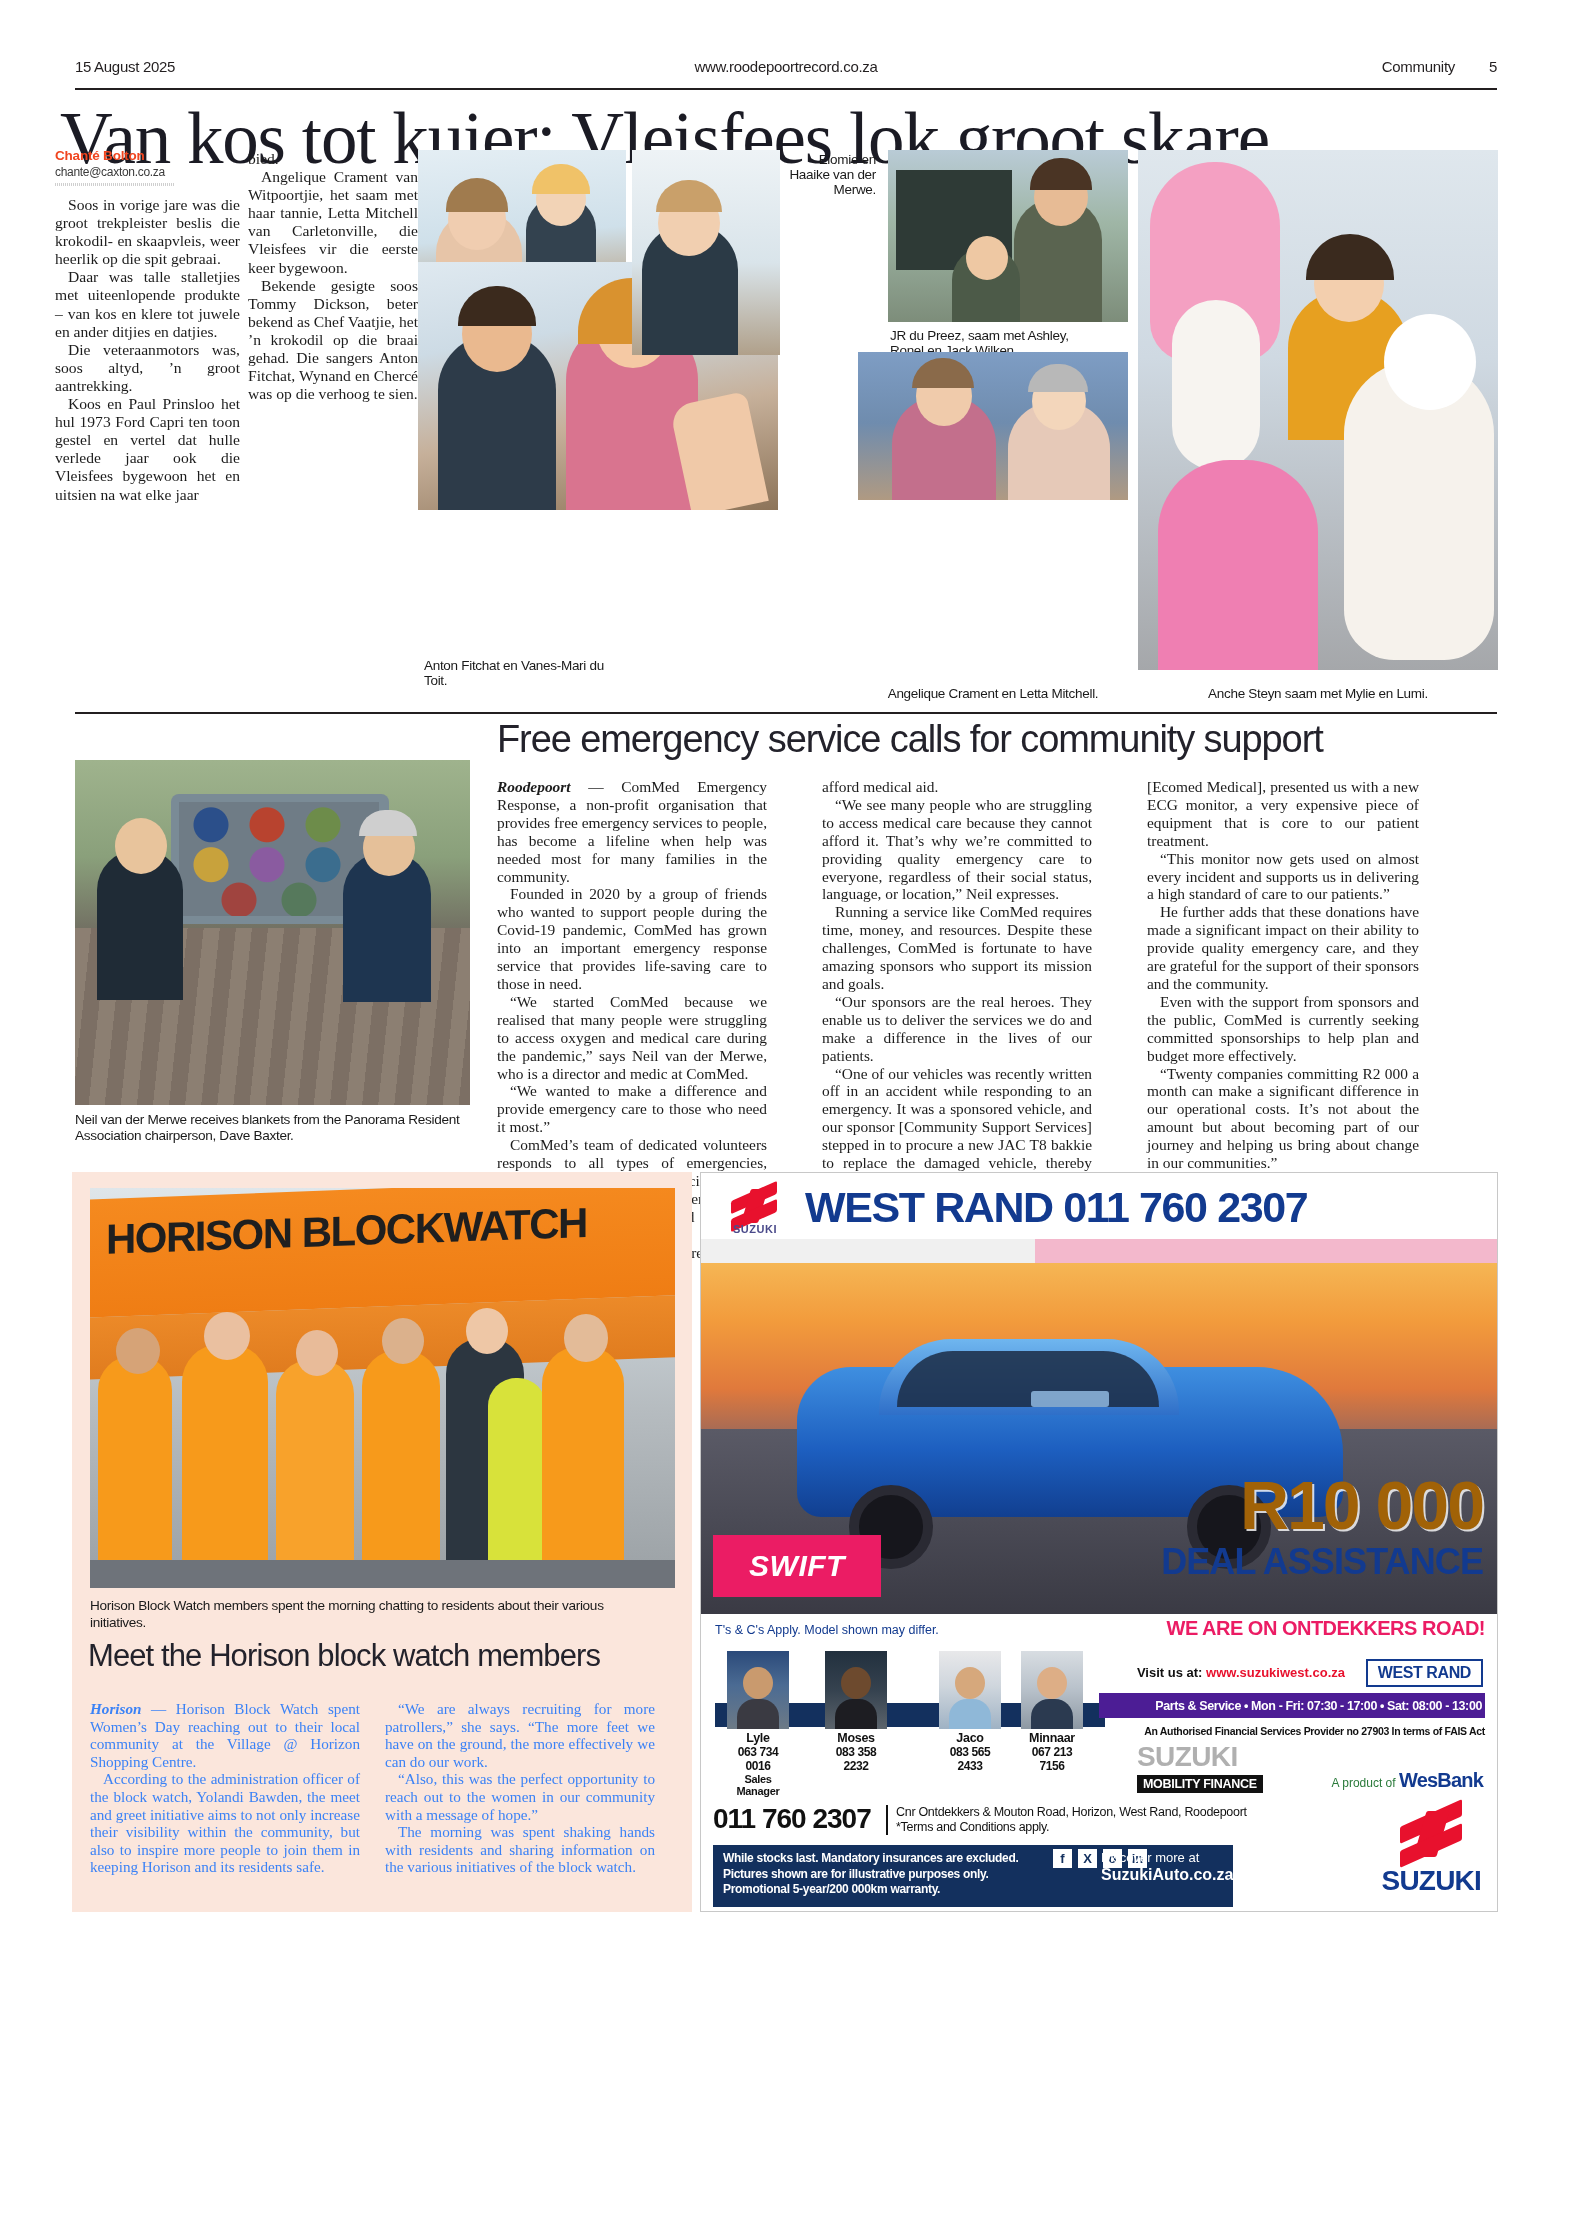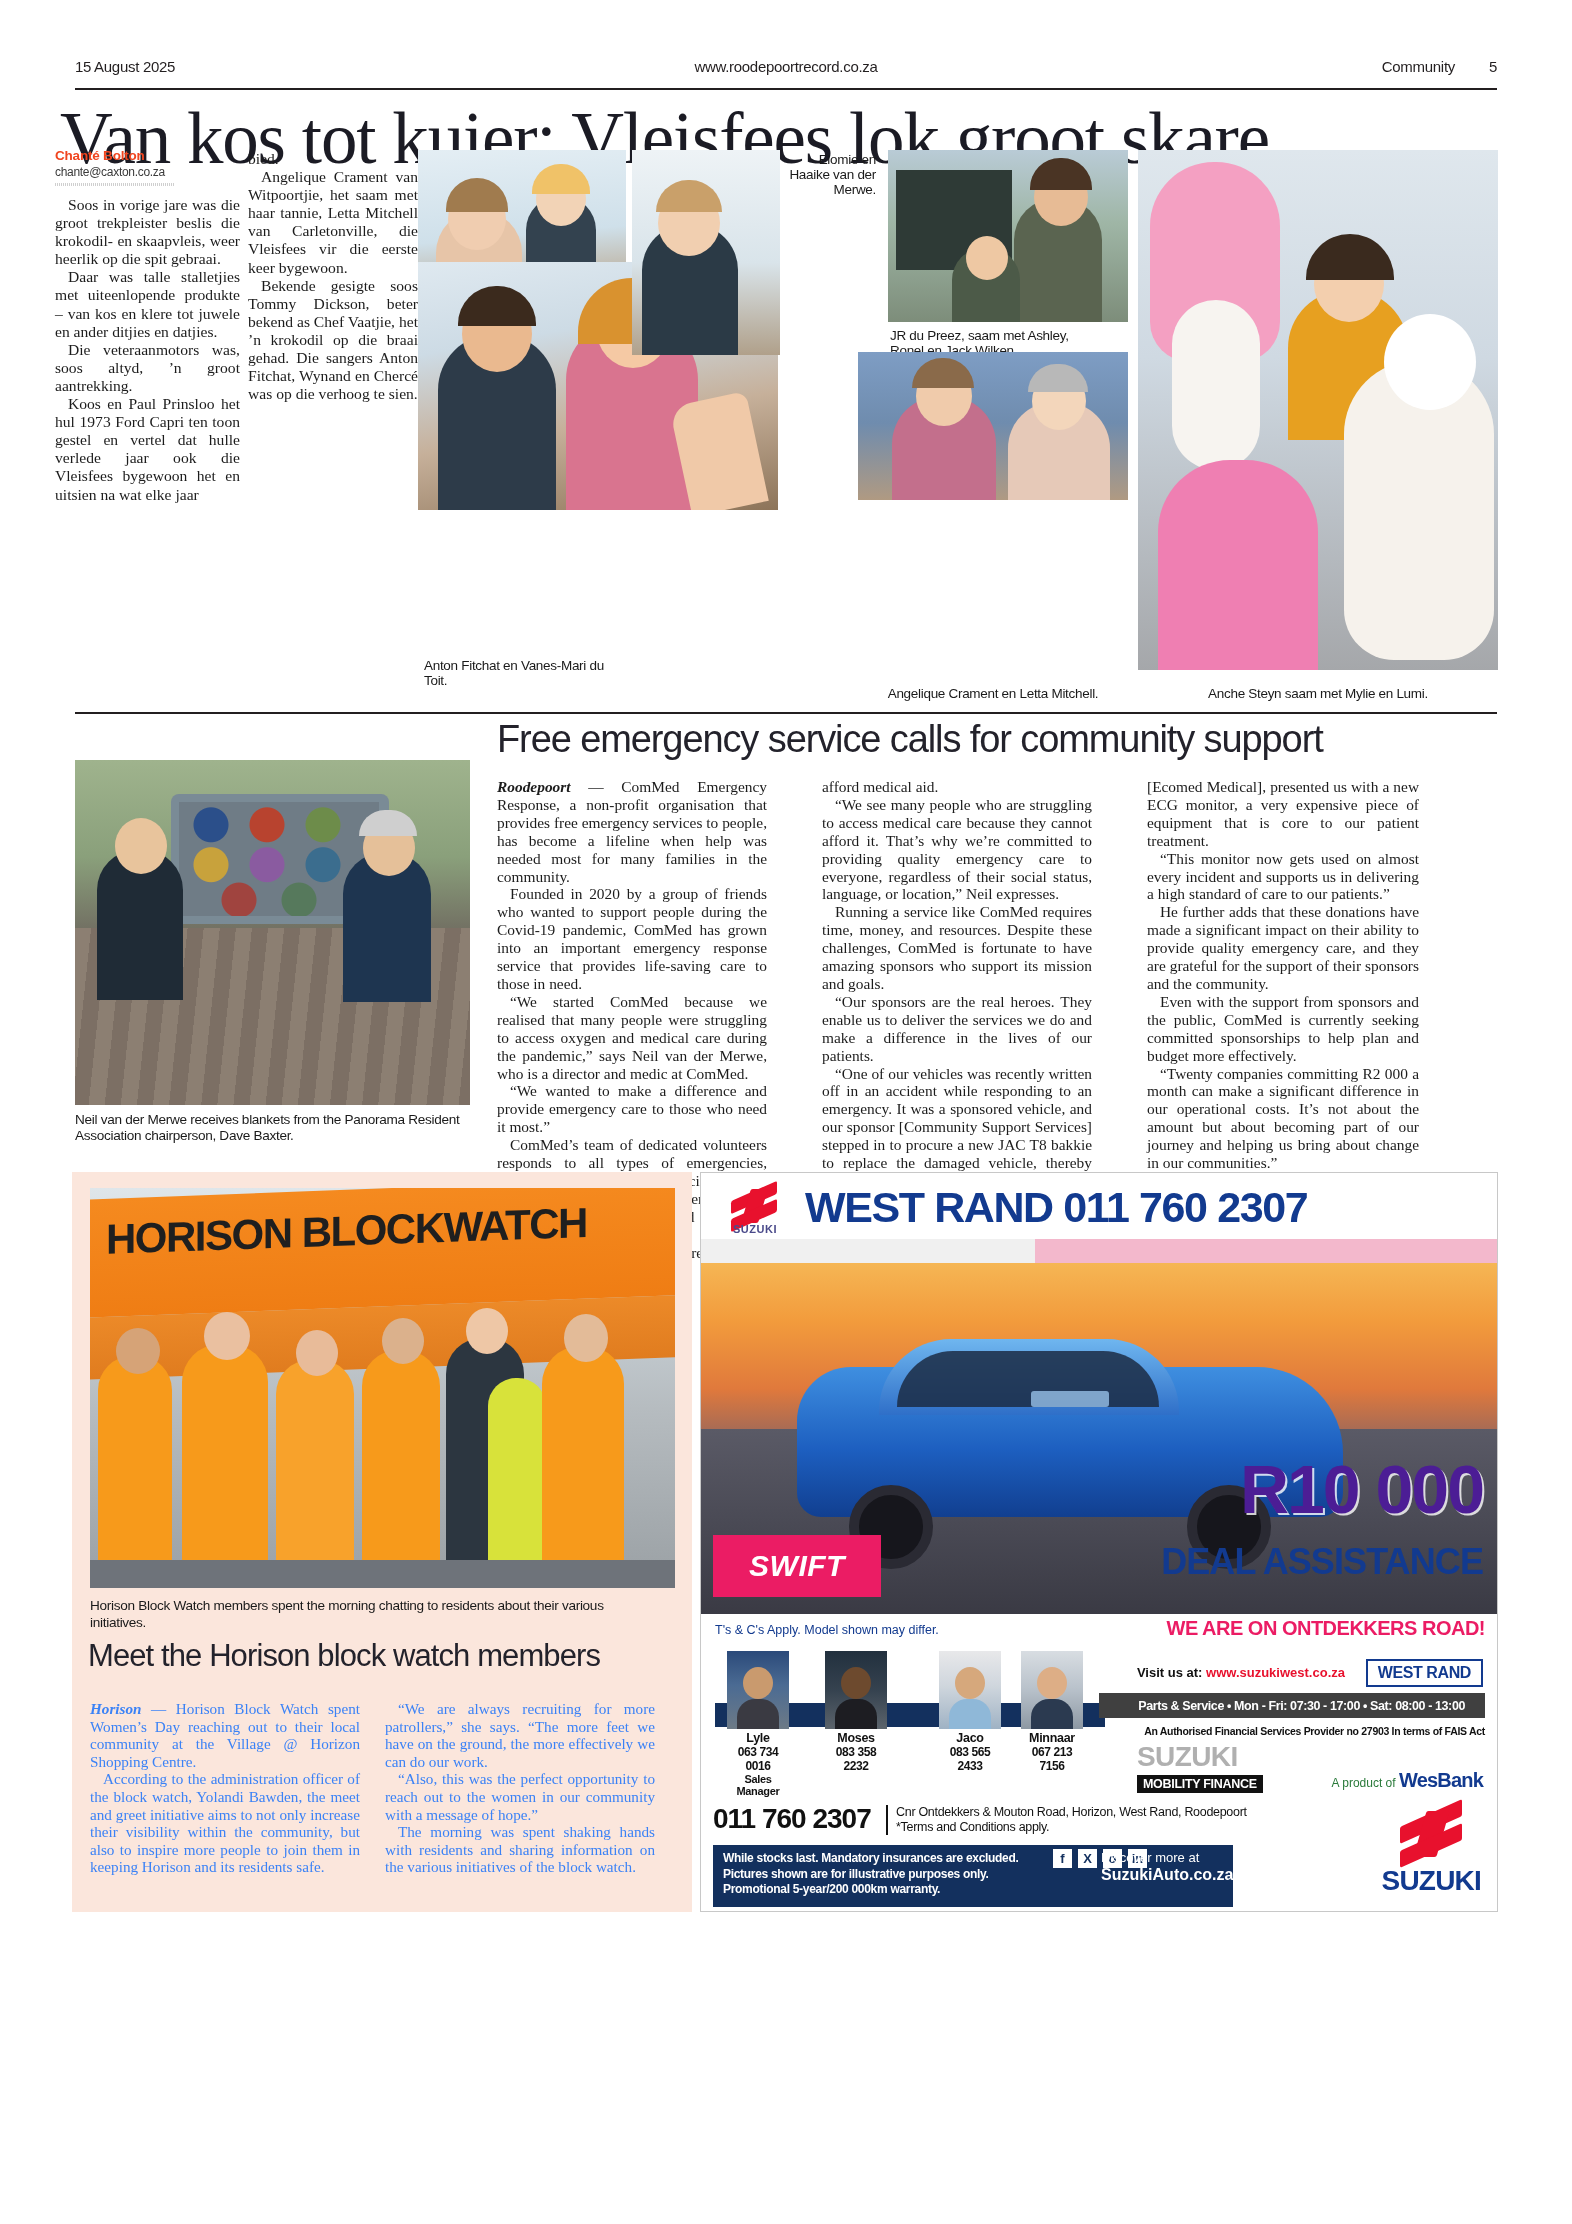--- a/index.html
+++ b/index.html
@@ -126,23 +126,23 @@
   .ad-phone { position:absolute; left:104px; top:10px;
      font-family:"Liberation Sans", sans-serif; font-weight:bold; font-size:43px;
      color:#123a8f; letter-spacing:-1.4px; }
   .ad-hero { position:absolute; left:0; top:66px; width:100%; height:375px; overflow:hidden; }
   .ad-pinkbar { position:absolute; left:0; top:66px; width:100%; height:24px;
      background:linear-gradient(90deg,#f0f0f0 0 42%, #f3b8cc 42% 100%); }
   .swift-badge { position:absolute; left:12px; top:362px; width:168px; height:62px;
      background:#eb1c64; display:flex; align-items:center; justify-content:center; }
   .swift-badge span { font-family:"Liberation Sans", sans-serif; font-style:italic;
      font-weight:bold; font-size:30px; color:#fff; letter-spacing:0.5px; }
-  .deal-r10 { position:absolute; right:14px; top:284px; text-align:right;
+  .deal-r10 { position:absolute; right:14px; top:300px; text-align:right;
      font-family:"Liberation Sans", sans-serif; font-weight:bold; font-size:68px;
-     color:#4c1d95; letter-spacing:-2px; line-height:64px;
+     color:#a16207; letter-spacing:-2px; line-height:64px;
      text-shadow:2px 2px 0 rgba(255,255,255,.8); }
   .deal-sub { position:absolute; right:14px; top:368px; text-align:right;
      font-family:"Liberation Sans", sans-serif; font-weight:bold; font-size:36px;
      color:#123a8f; letter-spacing:-0.9px; }
   .ad-tc { position:absolute; left:14px; top:450px;
      font-family:"Liberation Sans", sans-serif; font-size:12.5px; color:#123a8f; }
   .ad-ont { position:absolute; right:12px; top:444px;
      font-family:"Liberation Sans", sans-serif; font-weight:bold; font-size:20px;
      color:#eb1c64; letter-spacing:-0.5px;}
   .staff { position:absolute; left:14px; top:478px; width:390px; height:148px; }
@@ -161,22 +161,22 @@
   .ad-addr { position:absolute; left:185px; top:632px; border-left:2px solid #111; padding-left:8px;
      font-family:"Liberation Sans", sans-serif; font-weight:normal; font-size:12.5px;
      line-height:15px; color:#111; letter-spacing:-0.3px;}
   .ad-visit { position:absolute; right:152px; top:492px; text-align:right;
      font-family:"Liberation Sans", sans-serif; font-weight:bold; font-size:13px; color:#111;}
   .ad-visit .u { color:#e8112d; }
   .ad-wr { position:absolute; right:14px; top:486px; border:2px solid #123a8f;
      padding:3px 10px; font-family:"Liberation Sans", sans-serif; font-weight:bold;
      font-size:16px; color:#123a8f; letter-spacing:-0.4px;}
   .ad-parts { position:absolute; left:398px; top:520px; width:386px; height:25px;
-     background:#404040; color:#fff; display:flex; align-items:center; justify-content:flex-end;
-     padding-right:20px; font-family:"Liberation Sans", sans-serif; font-weight:bold;
+     background:#4c1d95; color:#fff; display:flex; align-items:center; justify-content:flex-end;
+     padding-right:3px; font-family:"Liberation Sans", sans-serif; font-weight:bold;
      font-size:12.5px; letter-spacing:-0.4px;}
   .ad-fais { position:absolute; right:12px; top:552px; text-align:right;
      font-family:"Liberation Sans", sans-serif; font-weight:bold; font-size:10.5px; color:#111;
      letter-spacing:-0.3px;}
   .ad-mob { position:absolute; left:436px; top:568px; }
   .ad-mob .s1 { font-family:"Liberation Sans", sans-serif; font-weight:bold; font-size:28px;
      color:#b0b0b0; letter-spacing:-0.6px; }
   .ad-mob .s2 { background:#111; color:#fff; font-family:"Liberation Sans", sans-serif;
      font-weight:bold; font-size:12.5px; padding:2px 6px; display:inline-block; margin-top:2px;
      letter-spacing:-0.3px;}

